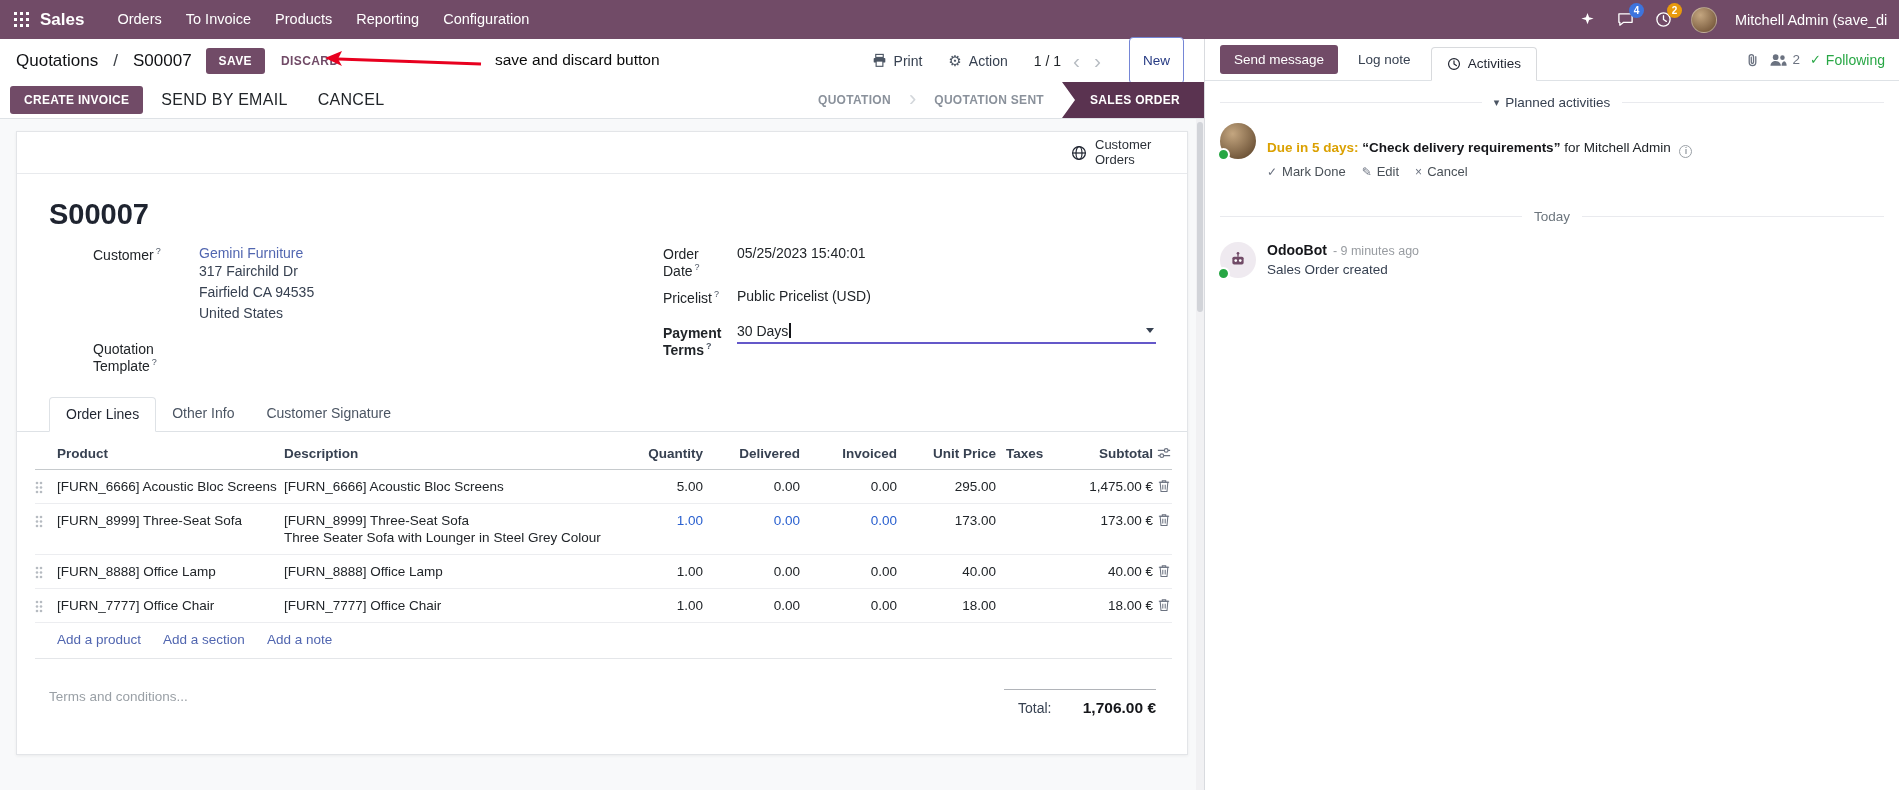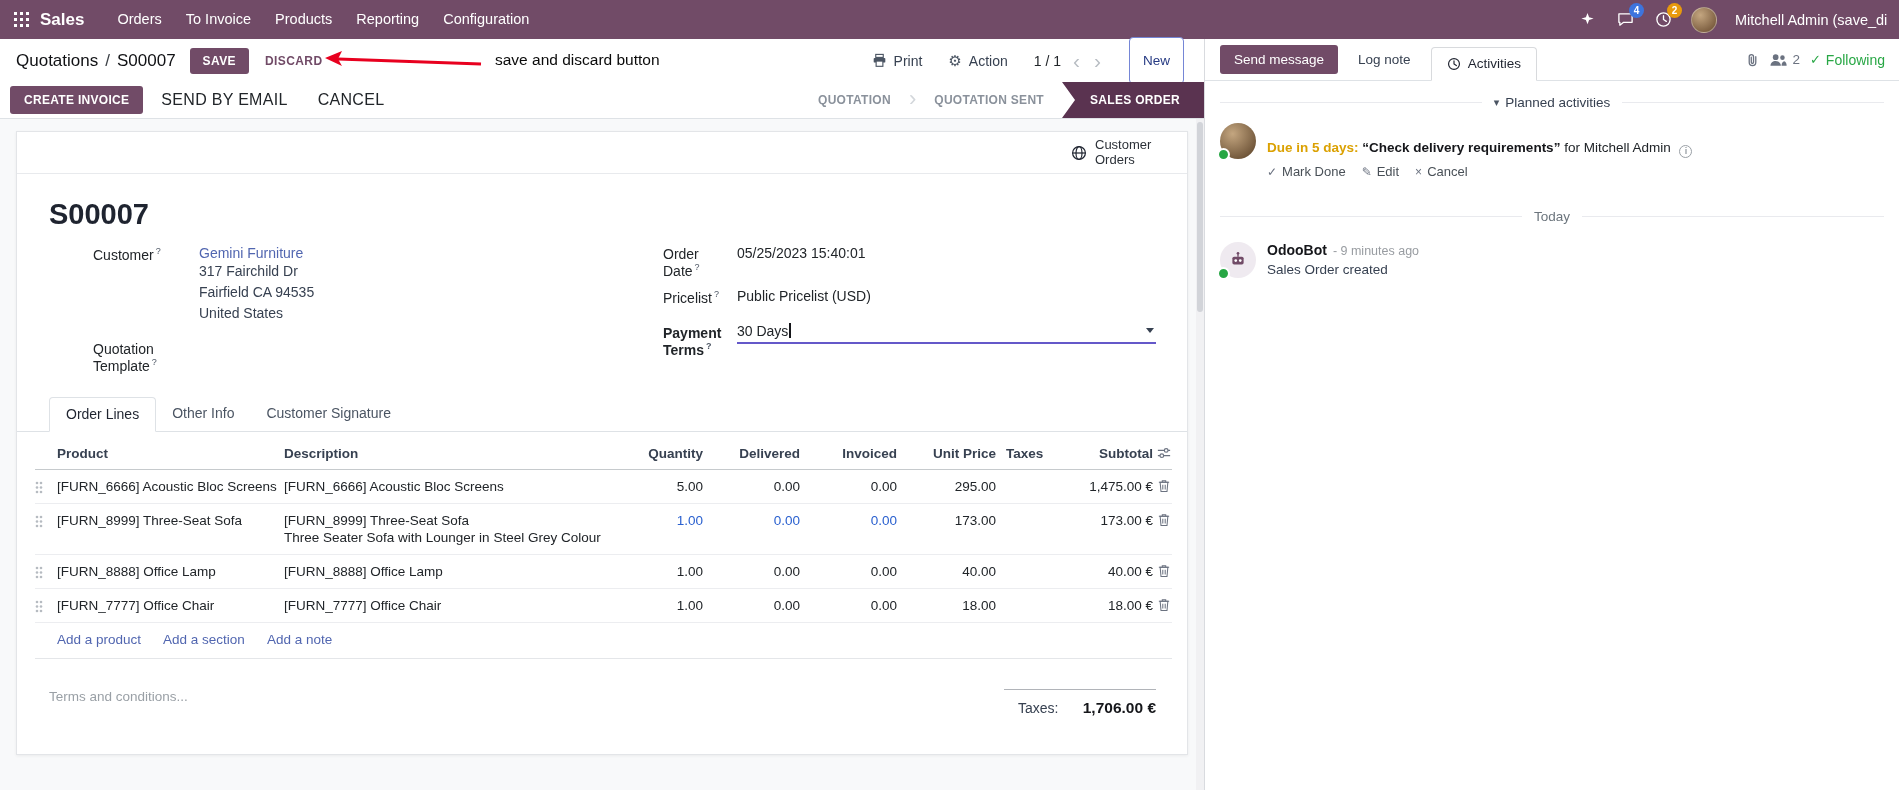--- a/index.html
+++ b/index.html
@@ -31,21 +31,21 @@
   .tb-avatar{width:26px;height:26px;border-radius:50%;background:radial-gradient(circle at 35% 30%,#c4a680,#7d5f41 75%);flex:0 0 auto;border:1px solid rgba(255,255,255,.35);}
   .tb-user{font-size:14.5px;white-space:nowrap;overflow:hidden;width:152px;}
 
   
   .page{display:flex;height:751px;}
   .left-col{width:1205px;flex:0 0 1205px;border-right:1px solid #d9dbdf;display:flex;flex-direction:column;background:#fff;}
   .chatter{flex:1;background:#fff;display:flex;flex-direction:column;overflow:hidden;}
 
   
   .controlpanel{height:43px;display:flex;align-items:center;padding:0 20px 0 16px;background:#fff;}
-  .breadcrumb{font-size:17px;display:flex;align-items:center;gap:7px;color:#101114;justify-content:center;}
+  .breadcrumb{font-size:17px;display:flex;align-items:center;gap:15px;color:#101114;justify-content:center;}
   .breadcrumb .parent{cursor:pointer;}
   .breadcrumb .sep{color:#3c4046;}
   .btn-save{margin-left:14px;background:var(--brand);color:#fff;border:none;font-size:12px;font-weight:700;letter-spacing:.4px;padding:6px 13px;border-radius:3px;cursor:pointer;font-family:inherit;}
   .btn-discard{margin-left:16px;background:none;border:none;color:var(--brand);font-size:12px;font-weight:700;letter-spacing:.4px;cursor:pointer;font-family:inherit;}
   .cp-right{margin-left:auto;display:flex;align-items:center;gap:26px;}
   .cp-act{display:flex;align-items:center;gap:7px;font-size:14px;color:#374151;cursor:pointer;}
   .gear-glyph{font-size:15px;color:#4b5563;}
   .pager{display:flex;align-items:center;gap:10px;font-size:14px;color:#212529;}
   .pg-arrow{font-size:21px;color:#b8bdc3;line-height:14px;cursor:pointer;padding:0 2px;}
   .btn-new{background:#fff;border:1px solid #7586d6;color:#263a83;font-size:13.5px;padding:15px 13px;border-radius:4px;cursor:pointer;font-family:inherit;}
@@ -478,21 +478,21 @@
 
         <div class="addlinks">
           <span class="addlink">Add a product</span>
           <span class="addlink">Add a section</span>
           <span class="addlink">Add a note</span>
         </div>
 
         <div class="sheet-bottom">
           <span class="terms">Terms and conditions...</span>
           <span class="totalbox">
-            <span class="total-label">Taxes:</span>
+            <span class="total-label">Total:</span>
             <span class="total-value">1,706.00 €</span>
           </span>
         </div>
 
       </div>
       <div class="scrolltrack">
           <div class="scrollthumb"></div>
         </div>
     </div>
   </div>

